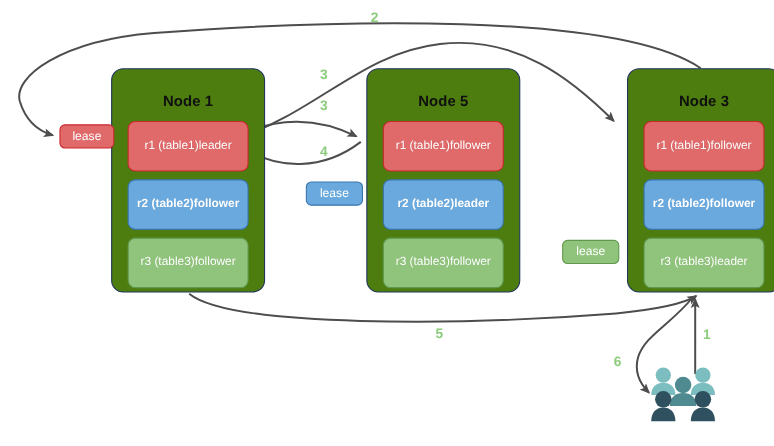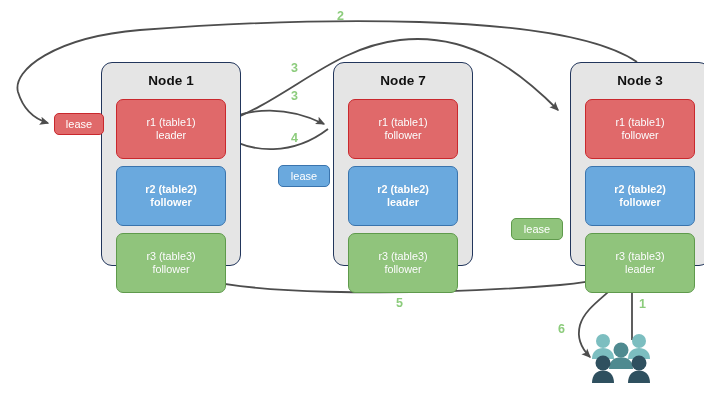--- a/index.html
+++ b/index.html
@@ -25,51 +25,51 @@
     height: 405px;
     pointer-events: none;
   }
 
   
   .node {
     position: absolute;
     box-sizing: border-box;
     border: 1.4px solid #22365c;
     border-radius: 11px;
-    background: #e5e5e5;
+    background: #4d7c0f;
     width: 140px;
     height: 204px;
-    padding-top: 9px;
+    padding-top: 20px;
   }
   .node-title {
     text-align: center;
     font-size: 13.5px;
     font-weight: bold;
     color: #101010;
     letter-spacing: 0.1px;
     line-height: 18px;
     height: 20px;
   }
   #node-1 { left: 101px; top: 62px; }
   #node-2 { left: 333px; top: 62px; }
   #node-3 { left: 570px; top: 62px; }
 
   
   .replica {
     position: relative;
     margin: 0 auto;
     margin-top: 7px;
     width: 110px;
-    height: 60px;
+    height: 46px;
     border-radius: 7px;
     box-sizing: border-box;
     border-width: 1.3px;
     border-style: solid;
     display: flex;
-    flex-direction: column;
+    flex-direction: row;
     align-items: center;
     justify-content: center;
     color: #ffffff;
     font-size: 10.8px;
     line-height: 13.4px;
     text-shadow: 0 0 1px rgba(0,0,0,0.08);
   }
   .replica.red   { background: #e0696a; border-color: #c9282d; }
   .replica.blue  { background: #6aa9de; border-color: #3a74ad; font-weight: bold; }
   .replica.green { background: #90c47c; border-color: #5f9a4c; }
@@ -158,21 +158,21 @@
       <span class="line1">r2 (table2)</span>
       <span class="line2">follower</span>
     </div>
     <div class="replica green">
       <span class="line1">r3 (table3)</span>
       <span class="line2">follower</span>
     </div>
   </div>
 
   <div class="node" id="node-2">
-    <div class="node-title">Node 7</div>
+    <div class="node-title">Node 5</div>
     <div class="replica red">
       <span class="line1">r1 (table1)</span>
       <span class="line2">follower</span>
     </div>
     <div class="replica blue">
       <span class="line1">r2 (table2)</span>
       <span class="line2">leader</span>
     </div>
     <div class="replica green">
       <span class="line1">r3 (table3)</span>

